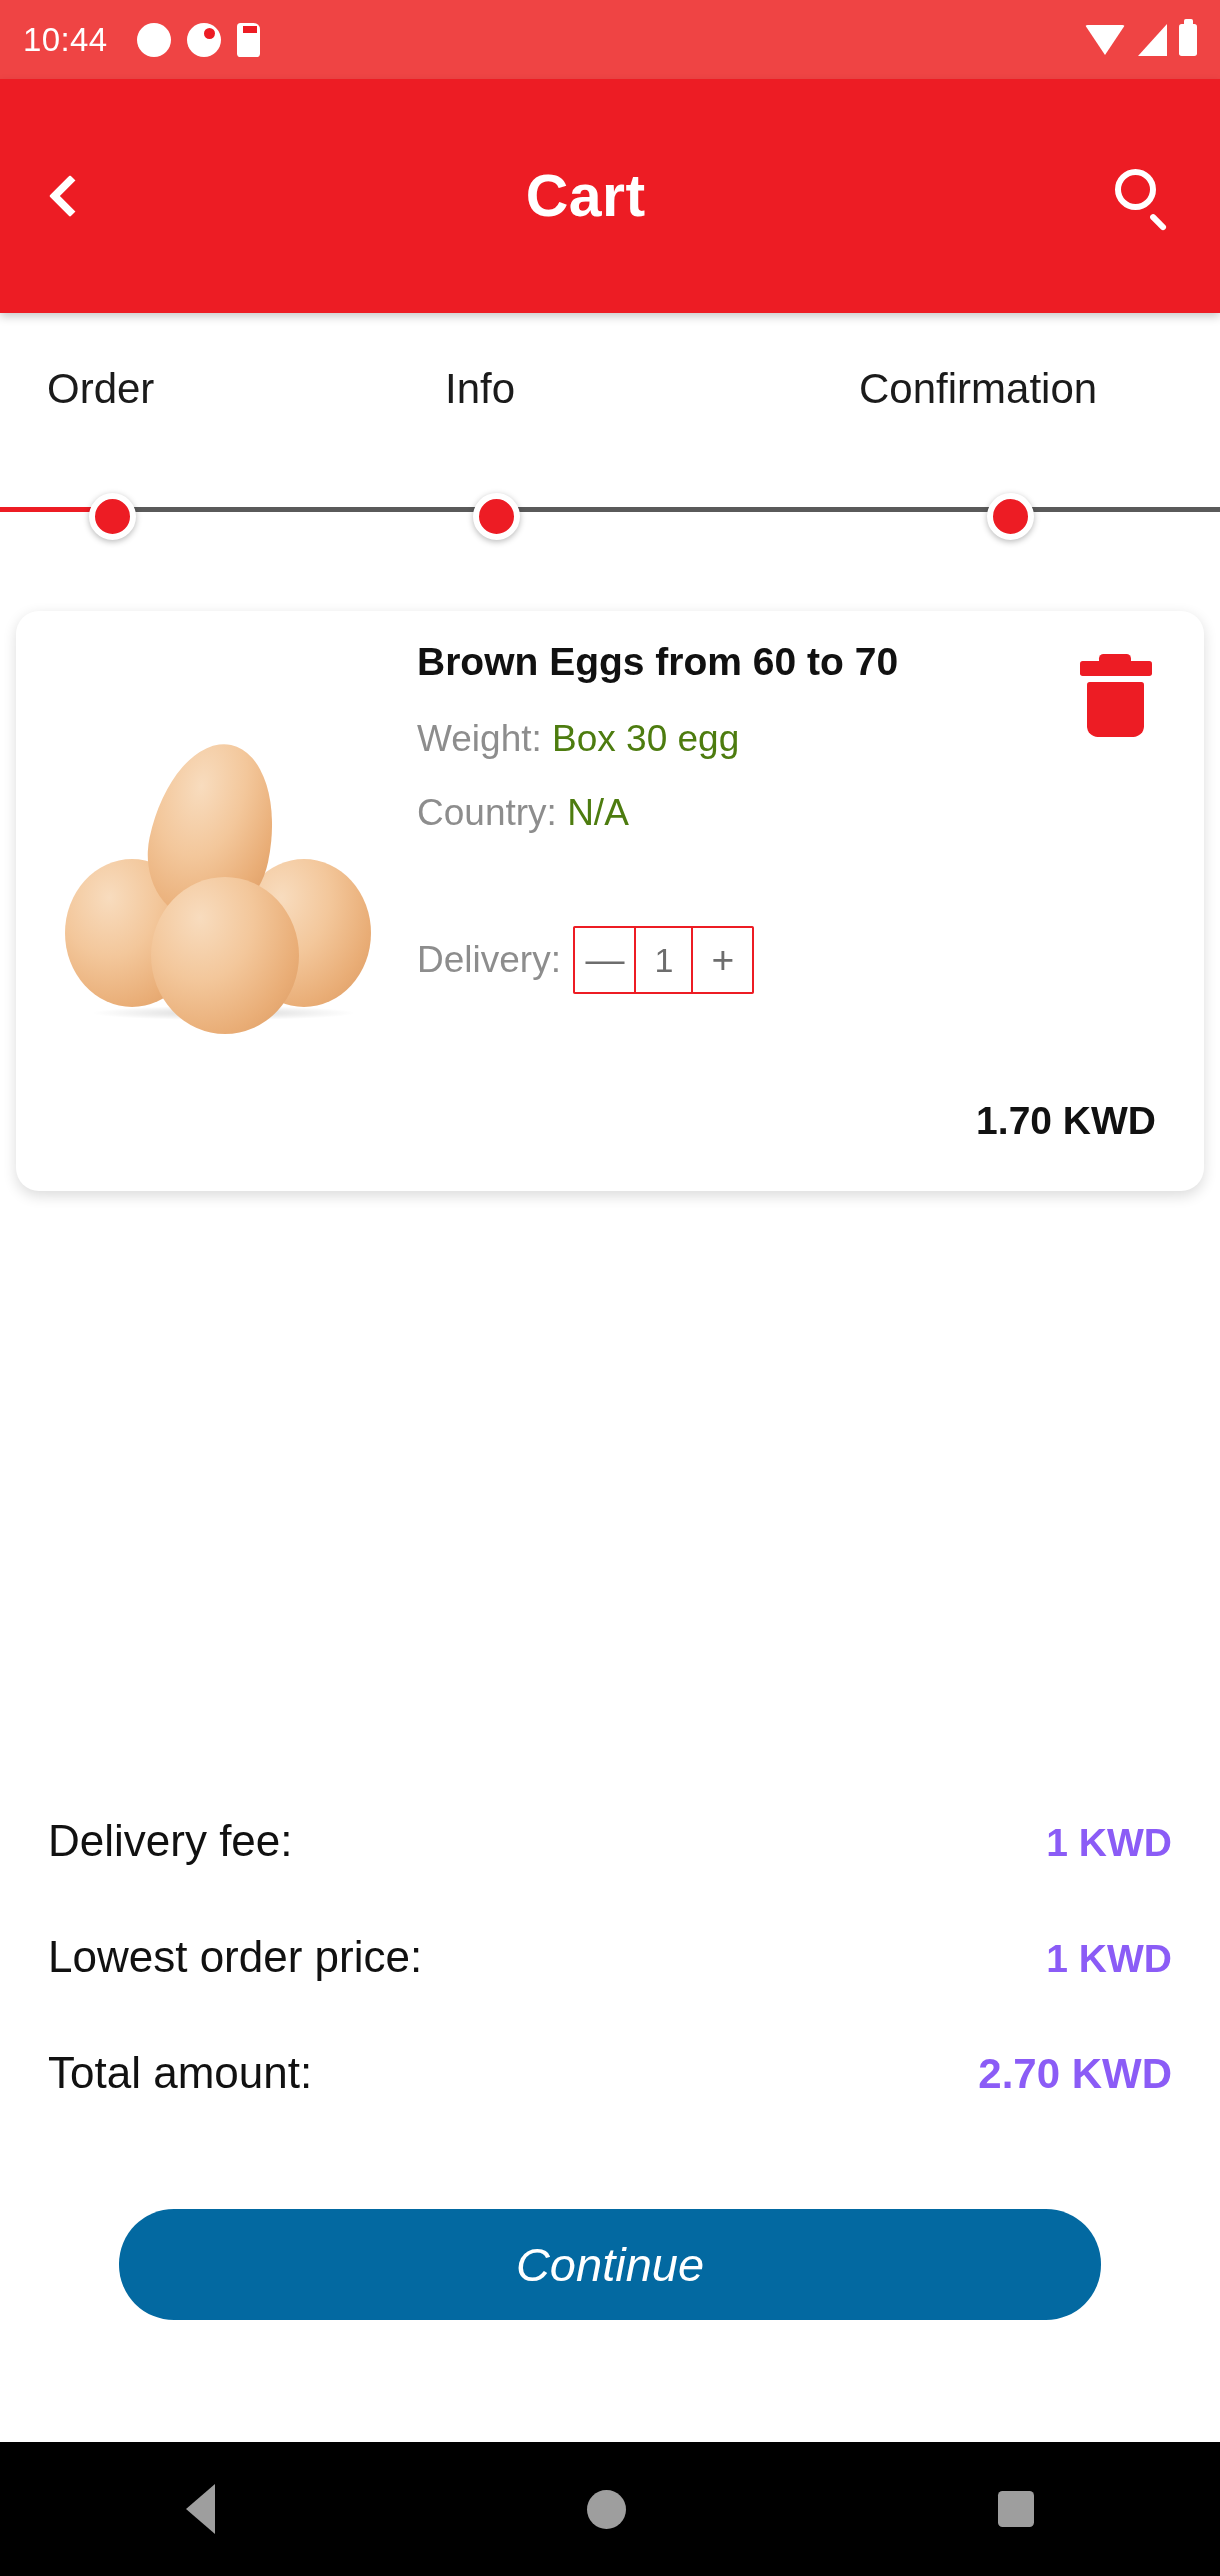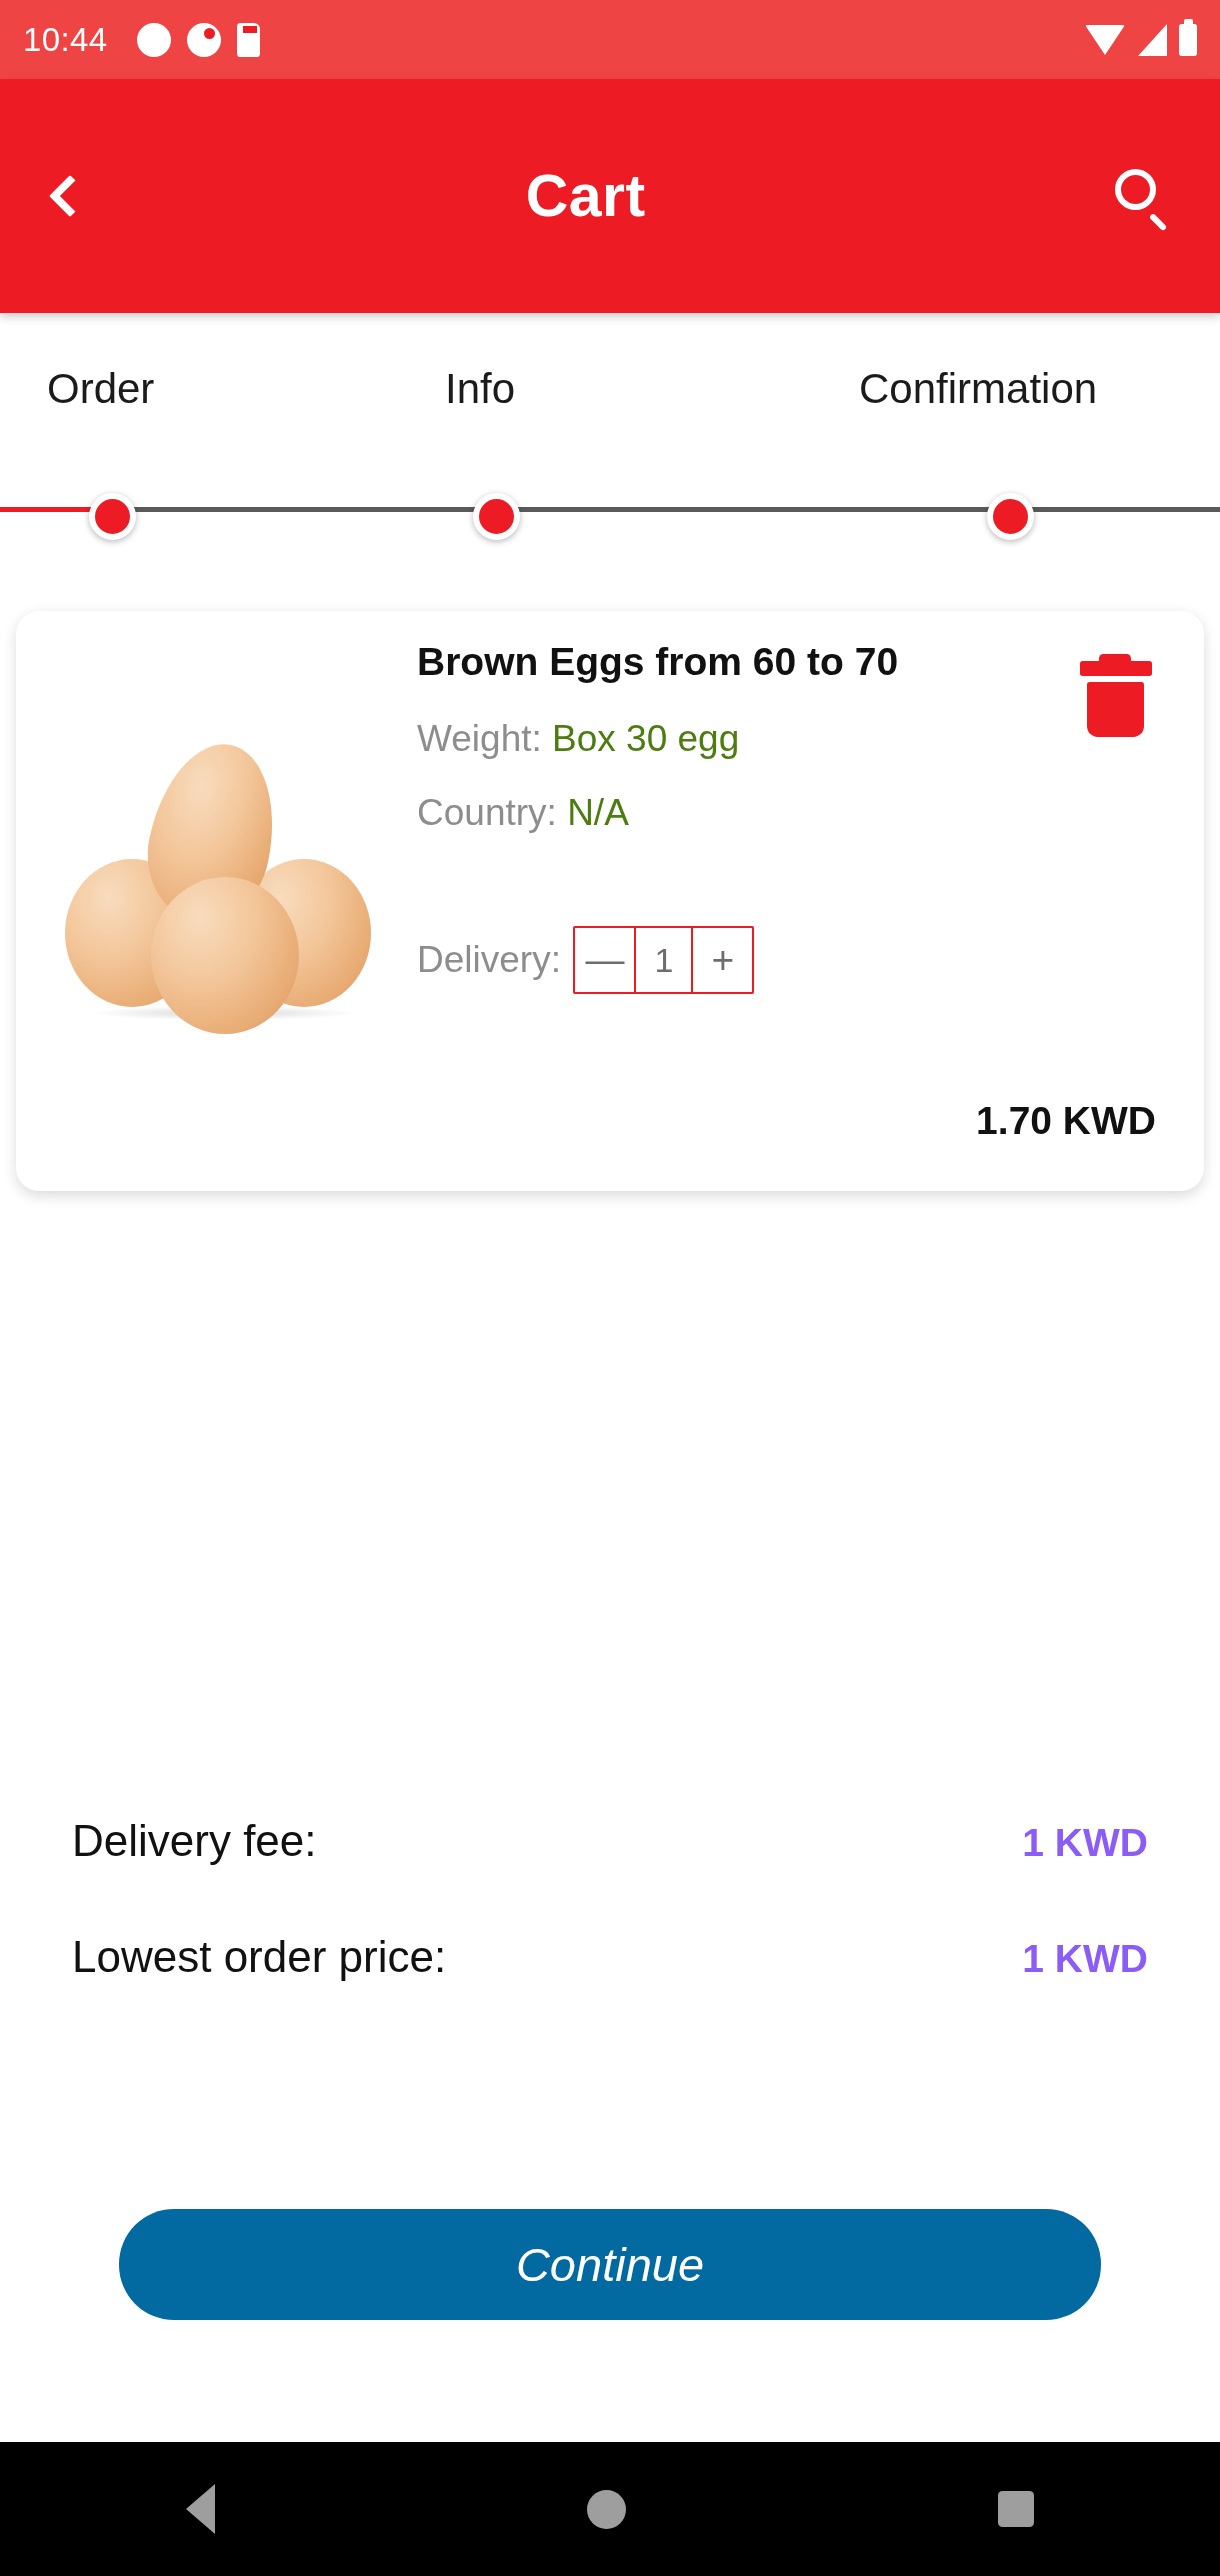--- a/index.html
+++ b/index.html
@@ -209,21 +209,21 @@
     position:absolute; right:48px; bottom:48px;
     font-size:39px; font-weight:bold; color:#111;
   }
 
   
   .summary{
     position:absolute; left:0; top:1816px; width:1220px;
   }
   .sum-row{
     display:flex; align-items:baseline; justify-content:space-between;
-    padding:0 72px; height:116px;
+    padding:0 48px; height:116px;
   }
   .sum-label{ font-size:44px; color:#111; }
   .sum-value{ font-size:39px; color:#8b5cf6; font-weight:bold; }
   .sum-row.total .sum-label{ font-size:44px; }
   .sum-row.total .sum-value{ font-size:42px; }
 
   
   .continue-btn{
     position:absolute; left:119px; top:2209px; width:982px; height:111px;
     background:#0369a1; border:none; border-radius:55px;
@@ -337,20 +337,24 @@
 
 <div class="summary">
   <div class="sum-row">
     <div class="sum-label">Delivery fee:</div>
     <div class="sum-value">1 KWD</div>
   </div>
   <div class="sum-row">
     <div class="sum-label">Lowest order price:</div>
     <div class="sum-value">1 KWD</div>
   </div>
+  <div class="sum-row total">
+    <div class="sum-label">Total amount:</div>
+    <div class="sum-value">2.70 KWD</div>
+  </div>
 </div>
 
 <button class="continue-btn">Continue</button>
 
 <div class="nav-bar">
   <div class="nav-back"></div>
   <div class="nav-home"></div>
   <div class="nav-recent"></div>
 </div>
 

